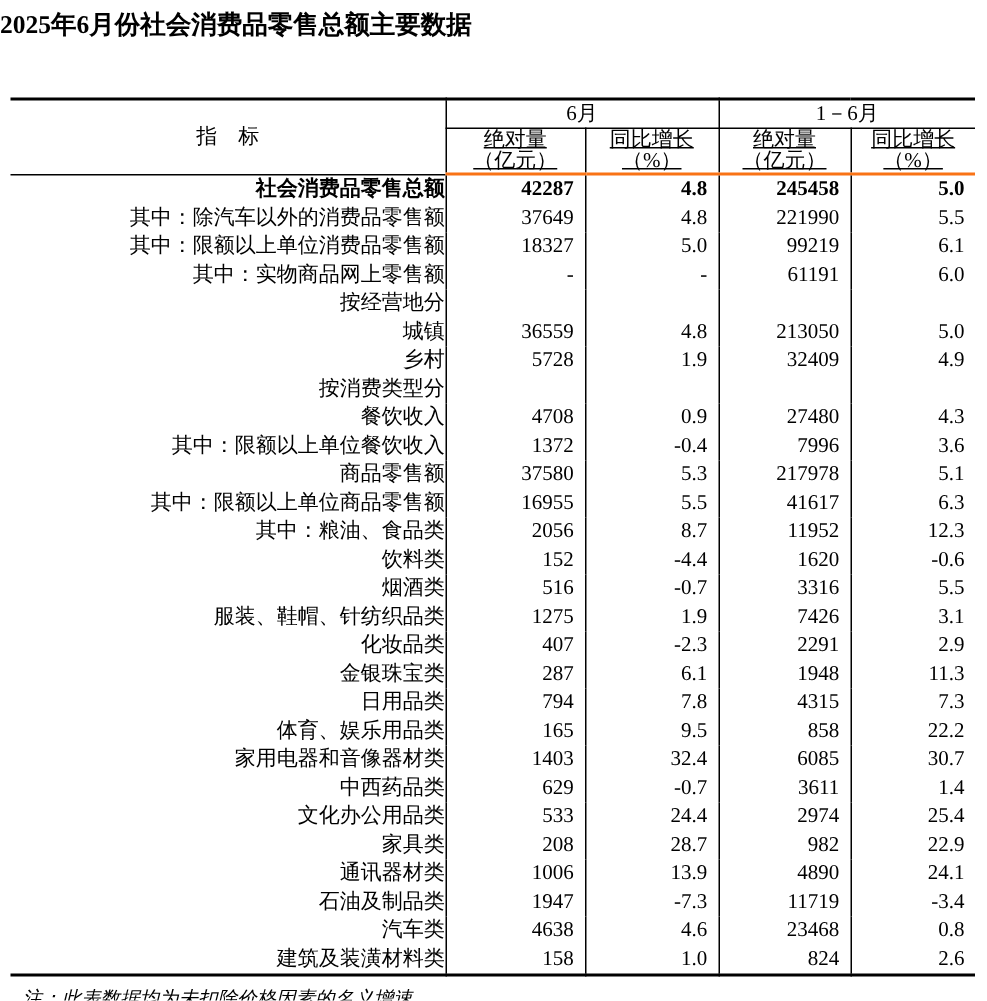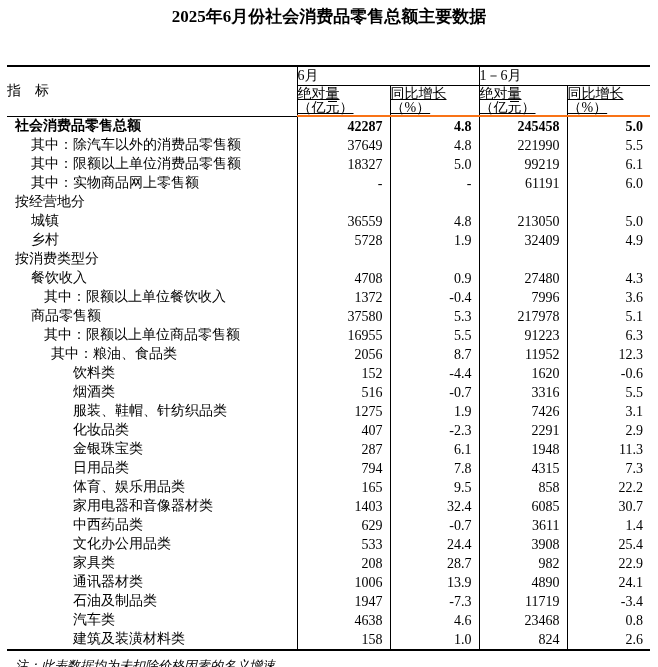--- a/index.html
+++ b/index.html
@@ -13,21 +13,21 @@
     font-family: "Liberation Serif", "DejaVu Serif", serif;
     color: #000000;
     overflow: hidden;
   }
   .page {
     position: relative;
     width: 658px;
     height: 667px;
   }
   .title {
-    text-align: center;
+    text-align: left;
     font-weight: bold;
     font-size: 17px;
     line-height: 22px;
     padding-top: 6px;
   }
   table.stats {
     border-collapse: collapse;
     table-layout: fixed;
     width: 643px;
     margin-left: 7px;
@@ -37,21 +37,21 @@
   }
   col.c-indicator { width: 290px; }
   col.c-jun-abs   { width: 93px; }
   col.c-jun-gro   { width: 89px; }
   col.c-cum-abs   { width: 88px; }
   col.c-cum-gro   { width: 83px; }
 
   thead th {
     font-weight: normal;
     font-size: 14px;
-    text-align: left;
+    text-align: center;
     vertical-align: middle;
     padding: 0;
   }
   th.h-indicator {
     border-right: 1px solid #000;
     border-bottom: 1px solid #000;
   }
   th.h-group {
     height: 17px;
     border-bottom: 1px solid #000;
@@ -66,21 +66,21 @@
   th.h-sub.sub-right { border-right: 1px solid #000; }
 
   tbody td {
     height: 19px;
     font-size: 14px;
     line-height: 19px;
     padding: 0;
     white-space: nowrap;
     overflow: hidden;
   }
-  tbody td.label { text-align: left; font-family: Liberation Mono, monospace; }
+  tbody td.label { text-align: right; }
   tbody td.num {
     text-align: right;
     padding-right: 7px;
     border-left: 1px solid #000;
   }
   tr.bold td { font-weight: bold; }
   .indent-0 { padding-left: 8px; }
   .indent-1 { padding-left: 24px; }
   .indent-2 { padding-left: 37px; }
   .indent-3 { padding-left: 44px; }
@@ -208,21 +208,21 @@
           <td class="label indent-1">商品零售额</td>
           <td class="num">37580</td>
           <td class="num">5.3</td>
           <td class="num">217978</td>
           <td class="num">5.1</td>
         </tr>
         <tr>
           <td class="label indent-2">其中：限额以上单位商品零售额</td>
           <td class="num">16955</td>
           <td class="num">5.5</td>
-          <td class="num">91223</td>
+          <td class="num">41617</td>
           <td class="num">6.3</td>
         </tr>
         <tr>
           <td class="label indent-3">其中：粮油、食品类</td>
           <td class="num">2056</td>
           <td class="num">8.7</td>
           <td class="num">11952</td>
           <td class="num">12.3</td>
         </tr>
         <tr>
@@ -285,21 +285,21 @@
           <td class="label indent-4">中西药品类</td>
           <td class="num">629</td>
           <td class="num">-0.7</td>
           <td class="num">3611</td>
           <td class="num">1.4</td>
         </tr>
         <tr>
           <td class="label indent-4">文化办公用品类</td>
           <td class="num">533</td>
           <td class="num">24.4</td>
-          <td class="num">3908</td>
+          <td class="num">2974</td>
           <td class="num">25.4</td>
         </tr>
         <tr>
           <td class="label indent-4">家具类</td>
           <td class="num">208</td>
           <td class="num">28.7</td>
           <td class="num">982</td>
           <td class="num">22.9</td>
         </tr>
         <tr>

